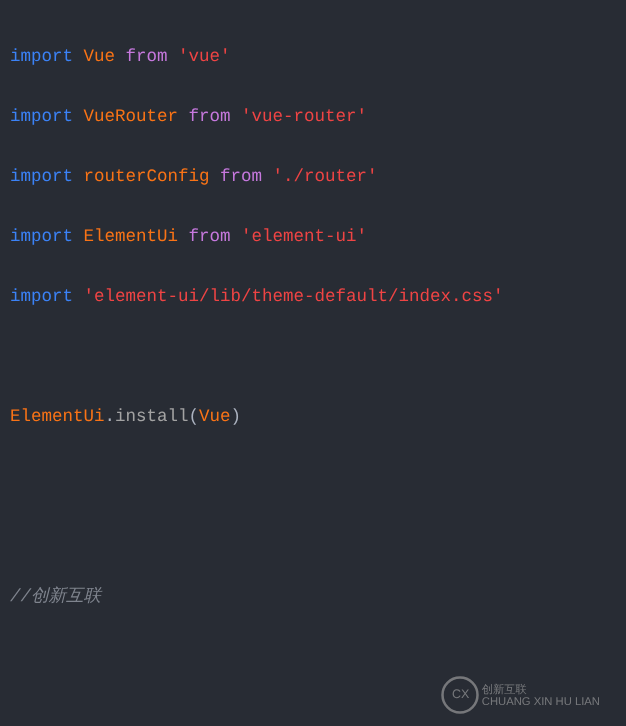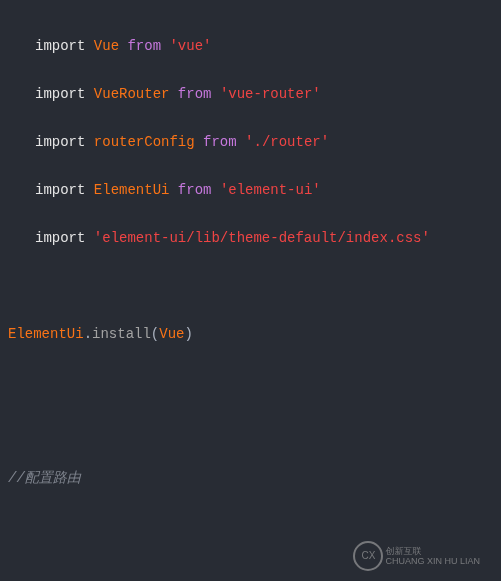--- a/index.html
+++ b/index.html
@@ -14,21 +14,21 @@
     height: 581px;
     overflow: hidden;
     position: relative;
   }
   .editor {
     padding: 10px 8px 8px 8px;
     white-space: pre;
     position: relative;
   }
   .line { display: block; height: 24px; }
-  .kw   { color: #e5e5e5; margin-left: 27px; }
+  .kw   { color: #3b82f6; }
   .id   { color: #f97316; font-family: Liberation Mono, monospace; }
   .from { color: #c678dd; margin-top: 26px; }
   .str  { color: #ef4444; }
   .punc { color: #abb2bf; }
   .blue { color: #a3a3a3; }
   .cmt  { color: #7f848e; font-style: italic; }
   .watermark {
     position: absolute;
     right: 21px;
     bottom: 10px;
@@ -50,21 +50,21 @@
 <div class="editor">
 <span class="line"><span class="kw">import</span> <span class="id">Vue</span> <span class="from">from</span> <span class="str">'vue'</span></span>
 <span class="line"><span class="kw">import</span> <span class="id">VueRouter</span> <span class="from">from</span> <span class="str">'vue-router'</span></span>
 <span class="line"><span class="kw">import</span> <span class="id">routerConfig</span> <span class="from">from</span> <span class="str">'./router'</span></span>
 <span class="line"><span class="kw">import</span> <span class="id">ElementUi</span> <span class="from">from</span> <span class="str">'element-ui'</span></span>
 <span class="line"><span class="kw">import</span> <span class="str">'element-ui/lib/theme-default/index.css'</span></span>
 <span class="line"> </span>
 <span class="line"><span class="id">ElementUi</span><span class="punc">.</span><span class="blue">install</span><span class="punc">(</span><span class="id">Vue</span><span class="punc">)</span></span>
 <span class="line"> </span>
 <span class="line"> </span>
-<span class="line"><span class="cmt">//配置路由</span></span>
+<span class="line"><span class="cmt">//创新互联</span></span>
 
 
 
 
 
 
 
 
 
 

